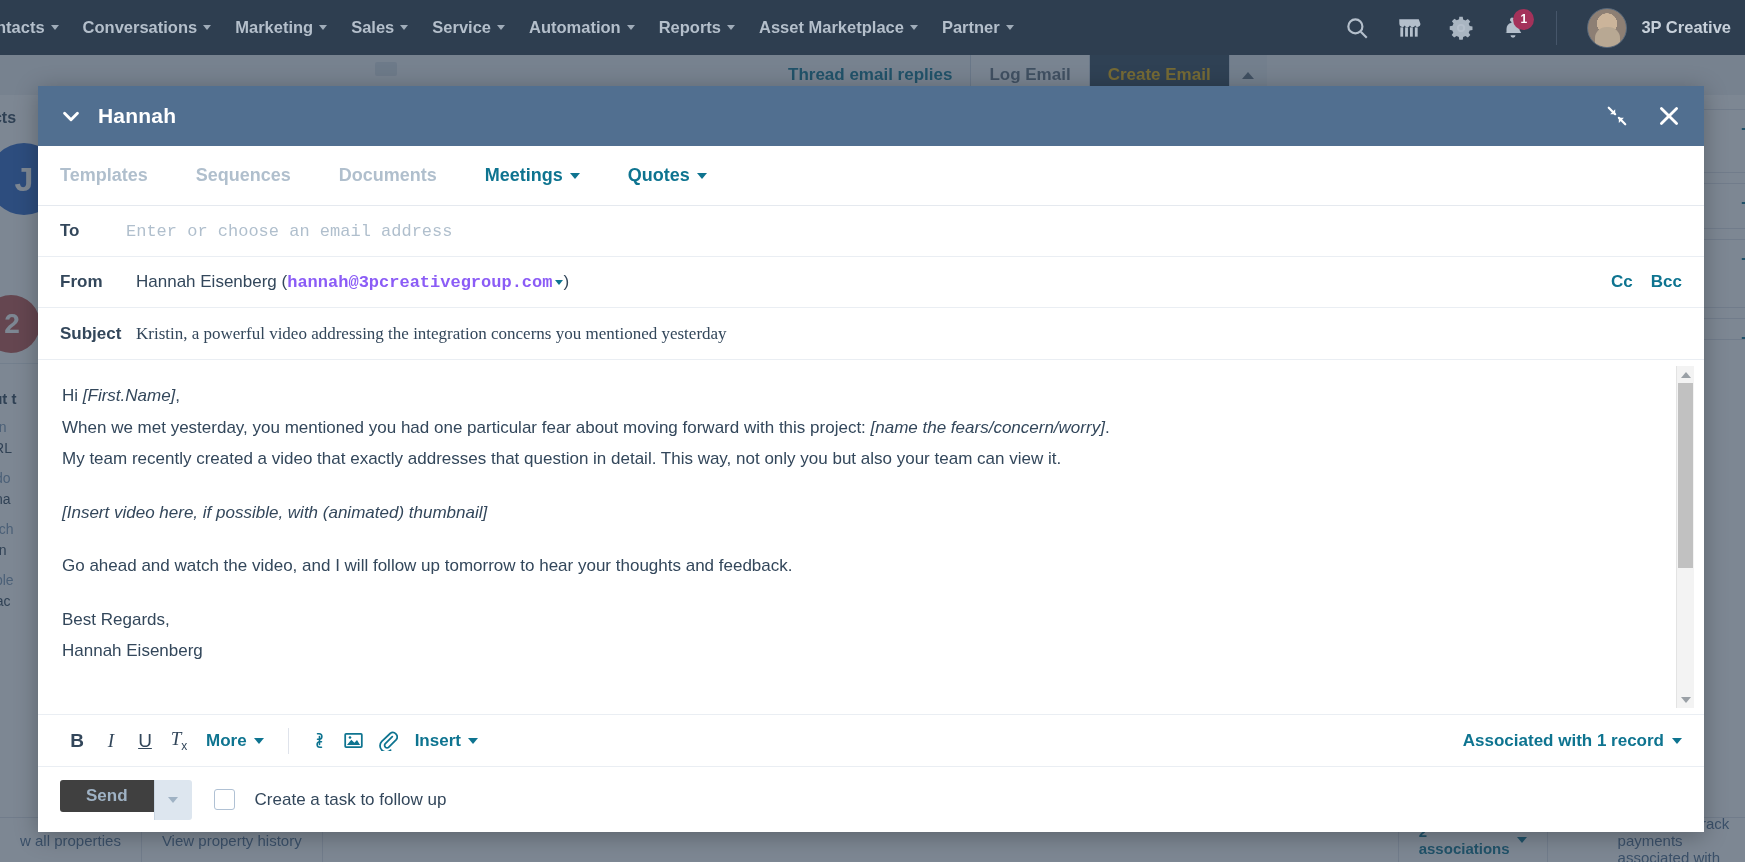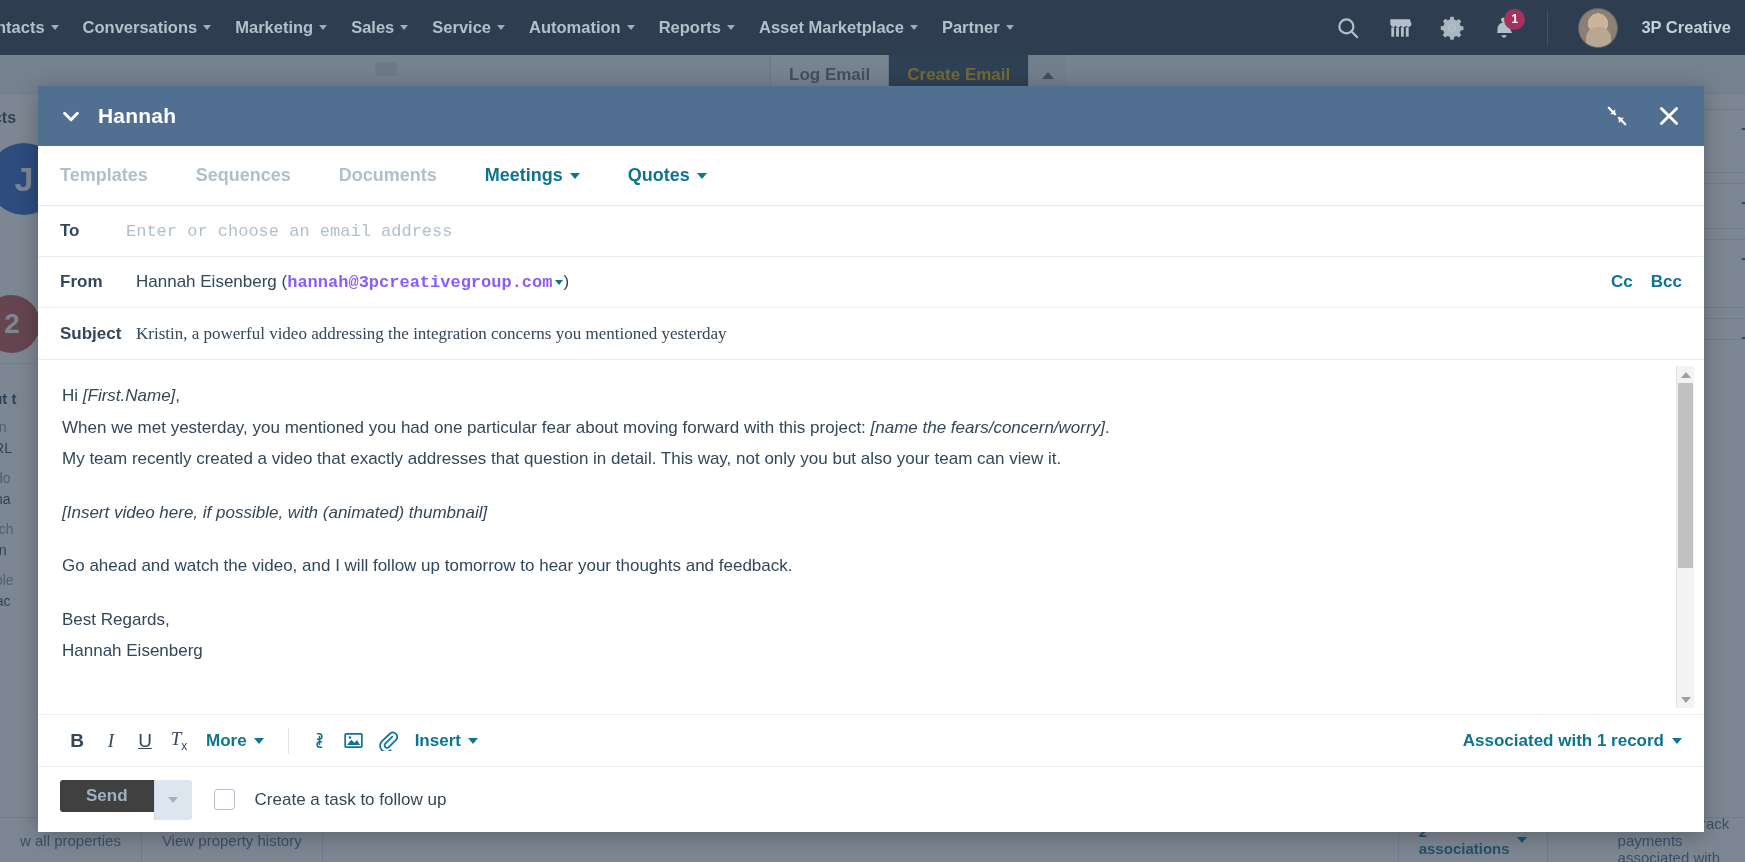--- a/index.html
+++ b/index.html
@@ -43,21 +43,21 @@
   .nav-icon svg { width: 100%; height: 100%; display: block; }
   #bell-badge {
     position: absolute; top: -6px; right: -8px;
     background: #a4325a; color: #fff;
     font-size: 12px; font-weight: 700;
     border-radius: 50%;
     width: 21px; height: 21px;
     display: flex; align-items: center; justify-content: center;
   }
   #nav-divider { width: 1px; height: 34px; background: #46566a; margin: 0 4px; }
-  #nav-user { display: flex; align-items: center; gap: 23px; cursor: pointer; }
+  #nav-user { display: flex; align-items: center; gap: 14px; cursor: pointer; }
   #nav-avatar {
     width: 40px; height: 40px; border-radius: 50%;
     background: radial-gradient(circle at 50% 38%, #cbb49a 0 33%, #8d7f74 34% 100%);
     border: 1px solid #5a6a7c;
     overflow: hidden; position: relative;
   }
   #nav-avatar::after {
     content: ""; position: absolute; left: 18%; top: 48%;
     width: 64%; height: 60%; border-radius: 48% 48% 0 0;
     background: #b8a893;
@@ -331,20 +331,21 @@
   }
   #task-label { font-size: 17px; color: #33475b; }
 </style>
 </head>
 <body>
 
 <div id="bg-page">
 
   <div id="bg-tabrow">
     <div id="bg-tabrow-inner">
+      <div class="bg-tab" id="bg-link-thread">Thread email replies</div>
       <div class="bg-tab" id="bg-btn-log">Log Email</div>
       <div class="bg-tab" id="bg-btn-create">Create Email</div>
       <div id="bg-btn-collapse">
         <span class="caret-u"></span>
       </div>
     </div>
   </div>
   <div id="bg-scrollnub"></div>
 
   <div id="bg-col-left">

